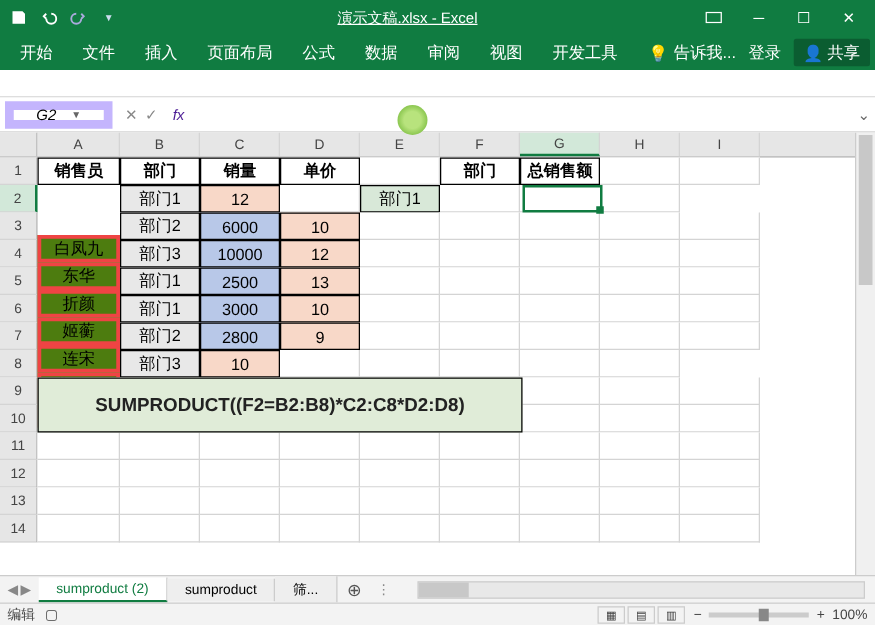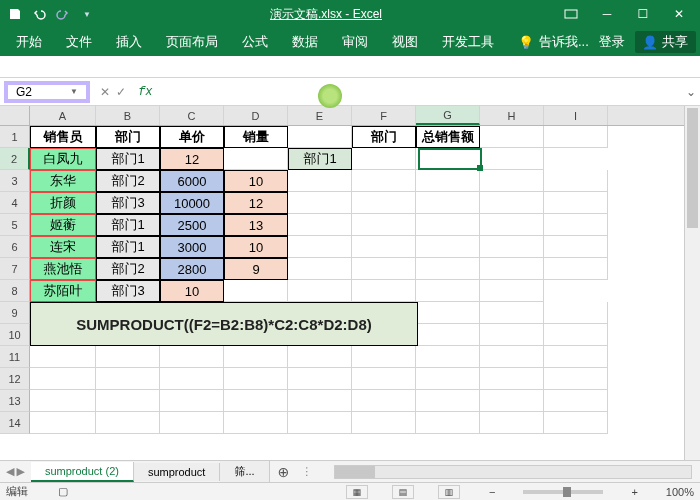--- a/index.html
+++ b/index.html
@@ -10,60 +10,60 @@
 .titlebar .title { flex: 1; text-align: center; font-size: 12px; text-decoration: underline; }
 .titlebar .winbtns { display: flex; gap: 2px; }
 .titlebar .winbtns div { width: 34px; height: 22px; display: flex; align-items: center; justify-content: center; cursor: pointer; }
 .ribbon-tabs { background: #107c41; height: 28px; display: flex; align-items: center; color: #fff; padding: 0 4px; font-size: 13px; }
 .ribbon-tabs .tab { padding: 0 12px; height: 100%; display: flex; align-items: center; cursor: pointer; }
 .ribbon-tabs .spacer { flex: 1; }
 .ribbon-tabs .right { display: flex; align-items: center; gap: 4px; }
 .ribbon-tabs .share { background: #0b5d31; padding: 2px 8px; border-radius: 2px; display:flex; align-items:center; gap:3px;}
 .ribbon-blank { height: 22px; background: #fff; border-bottom: 1px solid #d4d4d4; }
 .formula-bar { display: flex; align-items: center; height: 28px; border-bottom: 1px solid #d4d4d4; background: #fff; }
-.namebox { width: 86px; height: 22px; border: 4px solid #c4b5fd; margin: 0 4px; display: flex; align-items: center; padding: 0 8px; font-size: 12px; justify-content: space-between; }
+.namebox { width: 86px; height: 22px; border: 7px solid #c4b5fd; margin: 0 4px; display: flex; align-items: center; padding: 0 18px; font-size: 12px; justify-content: space-between; font-style: italic; }
 .namebox span.dd { font-size: 8px; color: #666; }
 .fx-btns { display: flex; align-items: center; gap: 6px; color: #888; padding: 0 6px; }
 .fx-btns span { cursor: pointer; }
-.fx-label { font-style: italic; color: #15803d; margin: 0 6px; font-family: Liberation Mono, monospace; }
+.fx-label { font-style: italic; color: #4c1d95; margin: 0 6px; }
 .formula-input { flex: 1; height: 22px; border: none; outline: none; font-size: 13px; padding: 0 4px; position: relative; }
 .cursor-ring { position: absolute; width: 24px; height: 24px; border-radius: 50%; background: radial-gradient(circle, #b8e37d 40%, #8cc751 70%); left: 318px; top: 84px; z-index: 50; pointer-events: none; }
 .fb-dd { width: 18px; text-align: center; color: #666; cursor: pointer; }
 .grid-wrap { position: relative; height: 360px; overflow: hidden; }
 .colhead { display: flex; height: 20px; background: #e6e6e6; border-bottom: 1px solid #b7b7b7; }
 .corner { width: 30px; border-right: 1px solid #b7b7b7; background: #e6e6e6; }
 .ch { width: 64px; border-right: 1px solid #d4d4d4; display: flex; align-items: center; justify-content: center; color: #444; font-size: 11px; background: #e6e6e6; }
 .ch.w { width: 66px; }
 .ch.sel { background: #d2e8d9; border-bottom: 2px solid #107c41; }
 .rows { display: flex; }
 .rowheads { display: flex; flex-direction: column; }
 .rh { width: 30px; height: 22px; border-right: 1px solid #b7b7b7; border-bottom: 1px solid #d4d4d4; display: flex; align-items: center; justify-content: center; color: #444; font-size: 11px; background: #e6e6e6; }
 .rh.sel { background: #d2e8d9; border-right: 2px solid #107c41; }
 .cells { position: relative; }
 .row { display: flex; height: 22px; }
 .cell { width: 64px; height: 22px; border-right: 1px solid #d4d4d4; border-bottom: 1px solid #d4d4d4; display: flex; align-items: center; justify-content: center; font-size: 13px; background: #fff; }
 .cell.w { width: 66px; }
 .hdr { font-weight: bold; background: #fff; border: 1px solid #000; }
-.bA { background: #86efac; border: 1px solid #ef4444; }
+.bA { background: #4d7c0f; border: 3px solid #ef4444; margin-top: 40px; }
 .bB { background: #e8e8e8; border: 1px solid #000; }
 .bC { background: #b8c8e8; border: 1px solid #000; }
 .bD { background: #f8d8c8; border: 1px solid #000; }
 .bF { background: #d8e8d8; border: 1px solid #000; }
 .bFh { background: #fff; border: 1px solid #000; font-weight: bold; }
 .active-cell { position: absolute; border: 2px solid #107c41; background: #fff; pointer-events: none; }
 .active-cell::after { content: ''; position: absolute; right: -3px; bottom: -3px; width: 6px; height: 6px; background: #107c41; }
 .merged-formula { position: absolute; background: #e0ecd8; border: 1px solid #000; display: flex; align-items: center; justify-content: center; font-size: 15px; font-weight: bold; color: #222; }
 .sheet-tabs { position: absolute; bottom: 18px; left: 0; right: 0; height: 22px; background: #f3f3f3; border-top: 1px solid #ccc; display: flex; align-items: center; font-size: 11px; }
 .sheet-tabs .nav { padding: 0 6px; color: #888; cursor: pointer; display:flex; gap:2px;}
 .sheet-tabs .st { padding: 3px 14px; border-right: 1px solid #ccc; cursor: pointer; background:#eee;}
 .sheet-tabs .st.active { background: #fff; border-bottom: 2px solid #107c41; color: #107c41; }
 .sheet-tabs .add { padding: 0 8px; cursor: pointer; font-size: 14px; color: #555;}
 .sheet-tabs .scroll-track { flex: 1; margin: 0 8px 0 18px; height: 14px; background: #e8e8e8; border: 1px solid #ccc; position: relative; }
 .sheet-tabs .scroll-thumb { position: absolute; left: 0; top: 0; bottom: 0; width: 40px; background: #c8c8c8; }
-.statusbar { position: absolute; bottom: 0; left: 0; right: 0; height: 18px; background: #f3f3f3; border-top: 1px solid #ccc; display: flex; align-items: center; font-size: 11px; padding: 0 6px; color: #444; gap: 22px; }
+.statusbar { position: absolute; bottom: 0; left: 0; right: 0; height: 18px; background: #f3f3f3; border-top: 1px solid #ccc; display: flex; align-items: center; font-size: 11px; padding: 0 6px; color: #444; }
 .statusbar .sp { flex: 1; }
 .statusbar .vbtn { width: 22px; height: 14px; border: 1px solid #ccc; margin: 0 1px; cursor: pointer; display:flex; align-items:center; justify-content:center; font-size:9px;}
 .statusbar .zoom-slider { width: 80px; height: 4px; background: #ccc; margin: 0 6px; position: relative; }
 .statusbar .zoom-slider .thumb { position: absolute; left: 50%; top: -3px; width: 8px; height: 10px; background: #888; }
 .vscroll { position: absolute; right: 0; top: 0; bottom: 0; width: 16px; background: #f0f0f0; border-left: 1px solid #ccc; }
 .vscroll .thumb { position: absolute; top: 2px; left: 2px; right: 2px; height: 120px; background: #c8c8c8; }
 </style>
 </head>
 <body>
 
@@ -165,22 +165,22 @@
         <div class="rh">11</div>
         <div class="rh">12</div>
         <div class="rh">13</div>
         <div class="rh">14</div>
       </div>
     <div class="cells" id="cells">
 
       <div class="row">
         <div class="cell w hdr">销售员</div>
         <div class="cell hdr">部门</div>
+        <div class="cell hdr">销量</div>
         <div class="cell hdr">单价</div>
-        <div class="cell hdr">销量</div>
         <div class="cell"></div>
         <div class="cell bFh">部门</div>
         <div class="cell bFh">总销售额</div>
         <div class="cell"></div>
         <div class="cell"></div>
       </div>
 
       <div id="data-rows">
           <div class="row">
             <div class="cell w bA">白凤九</div>

